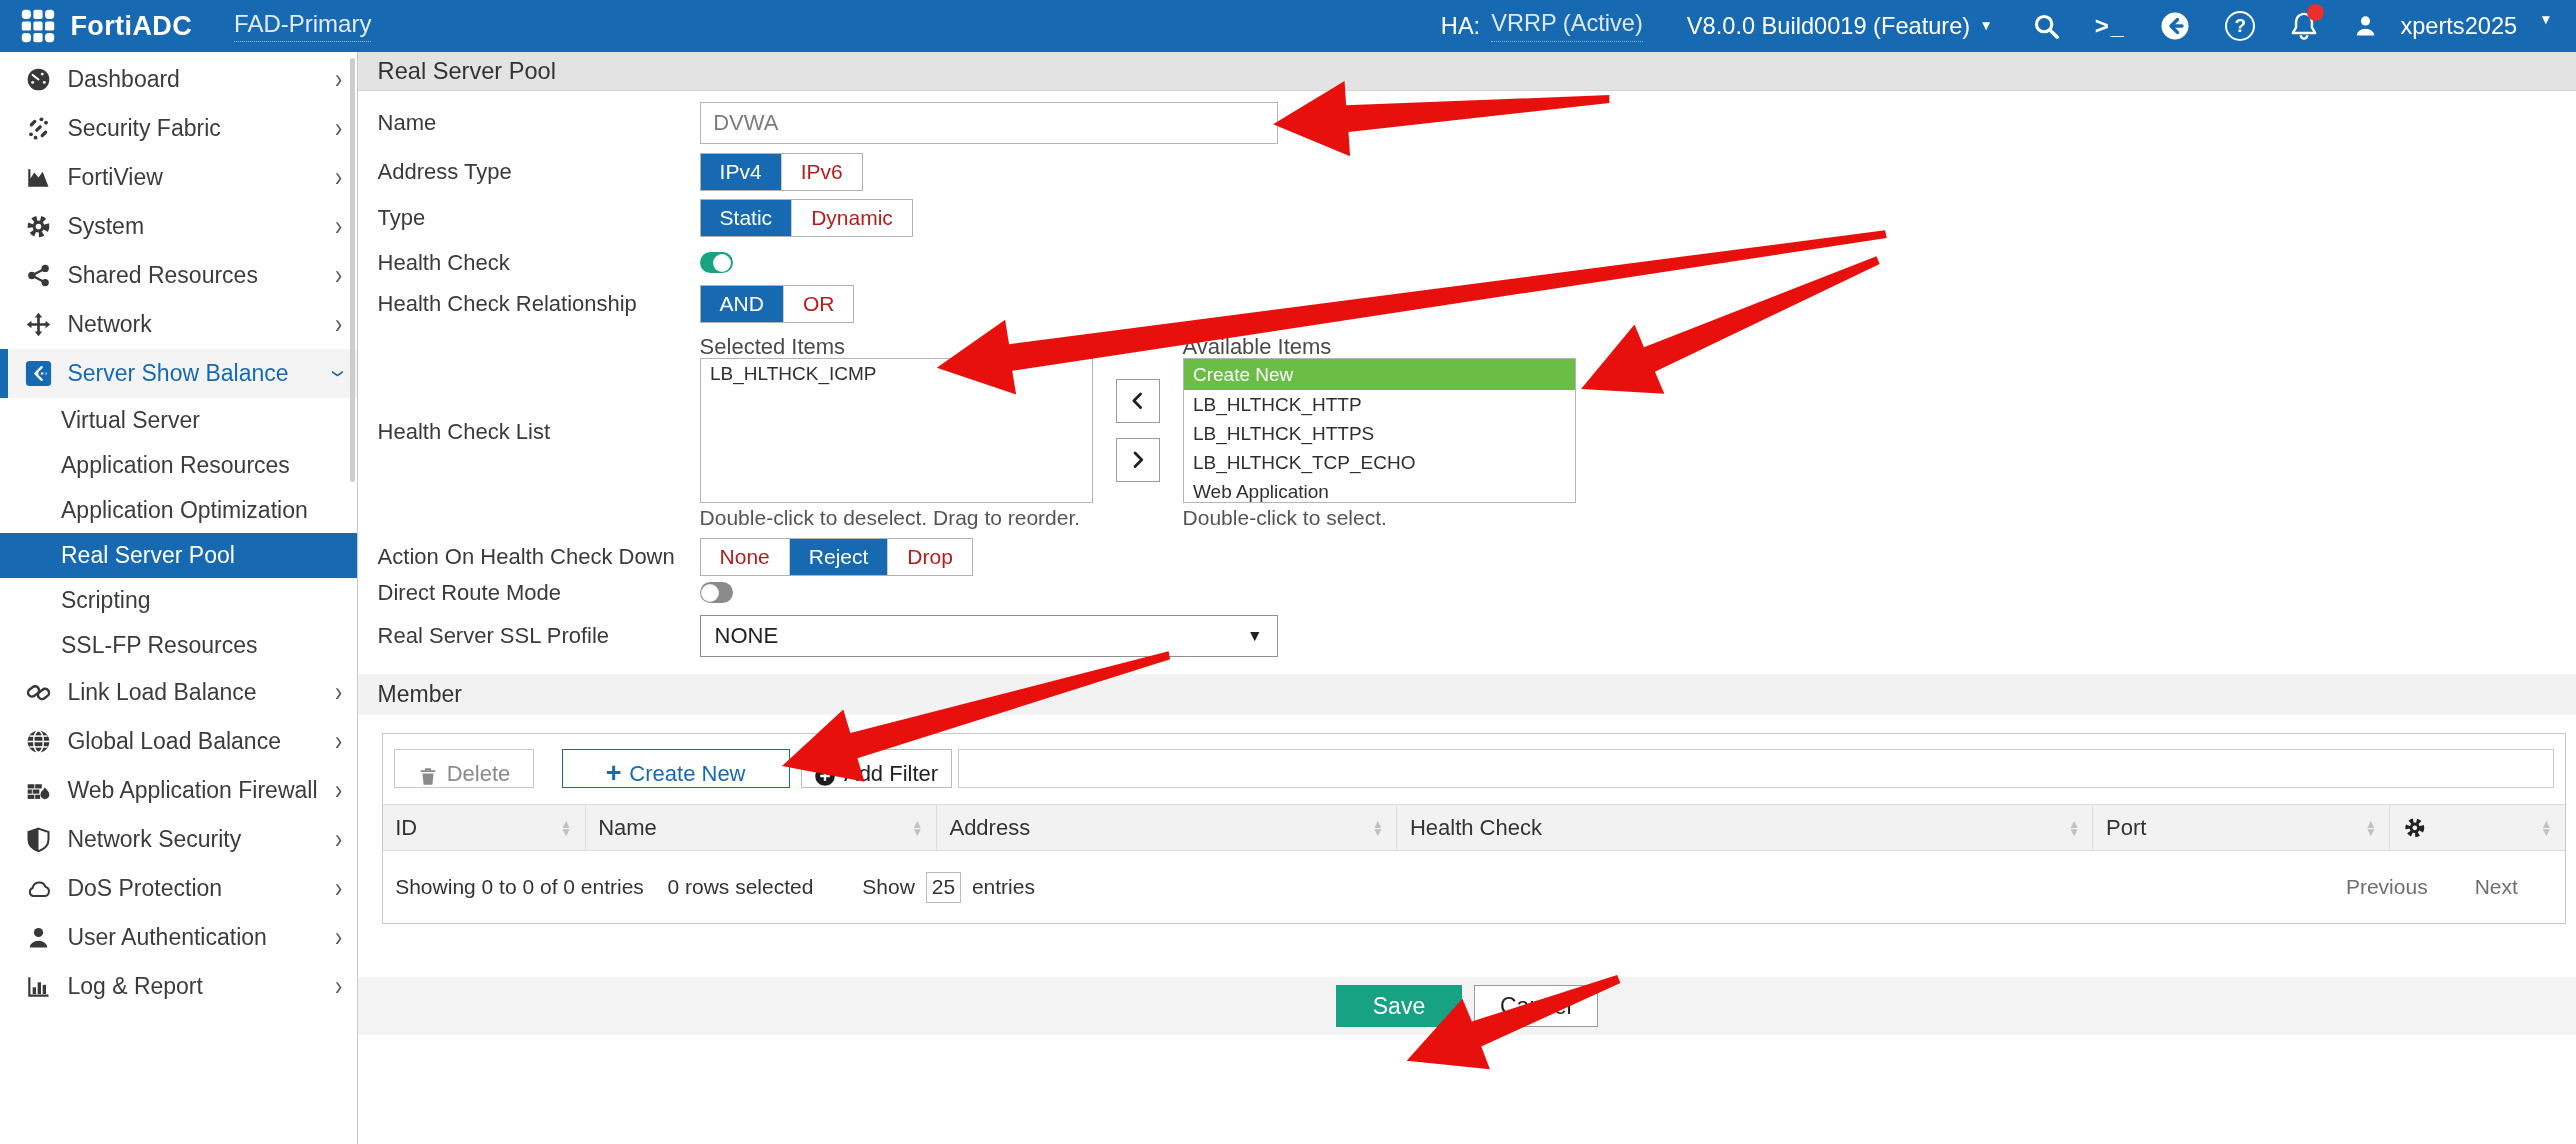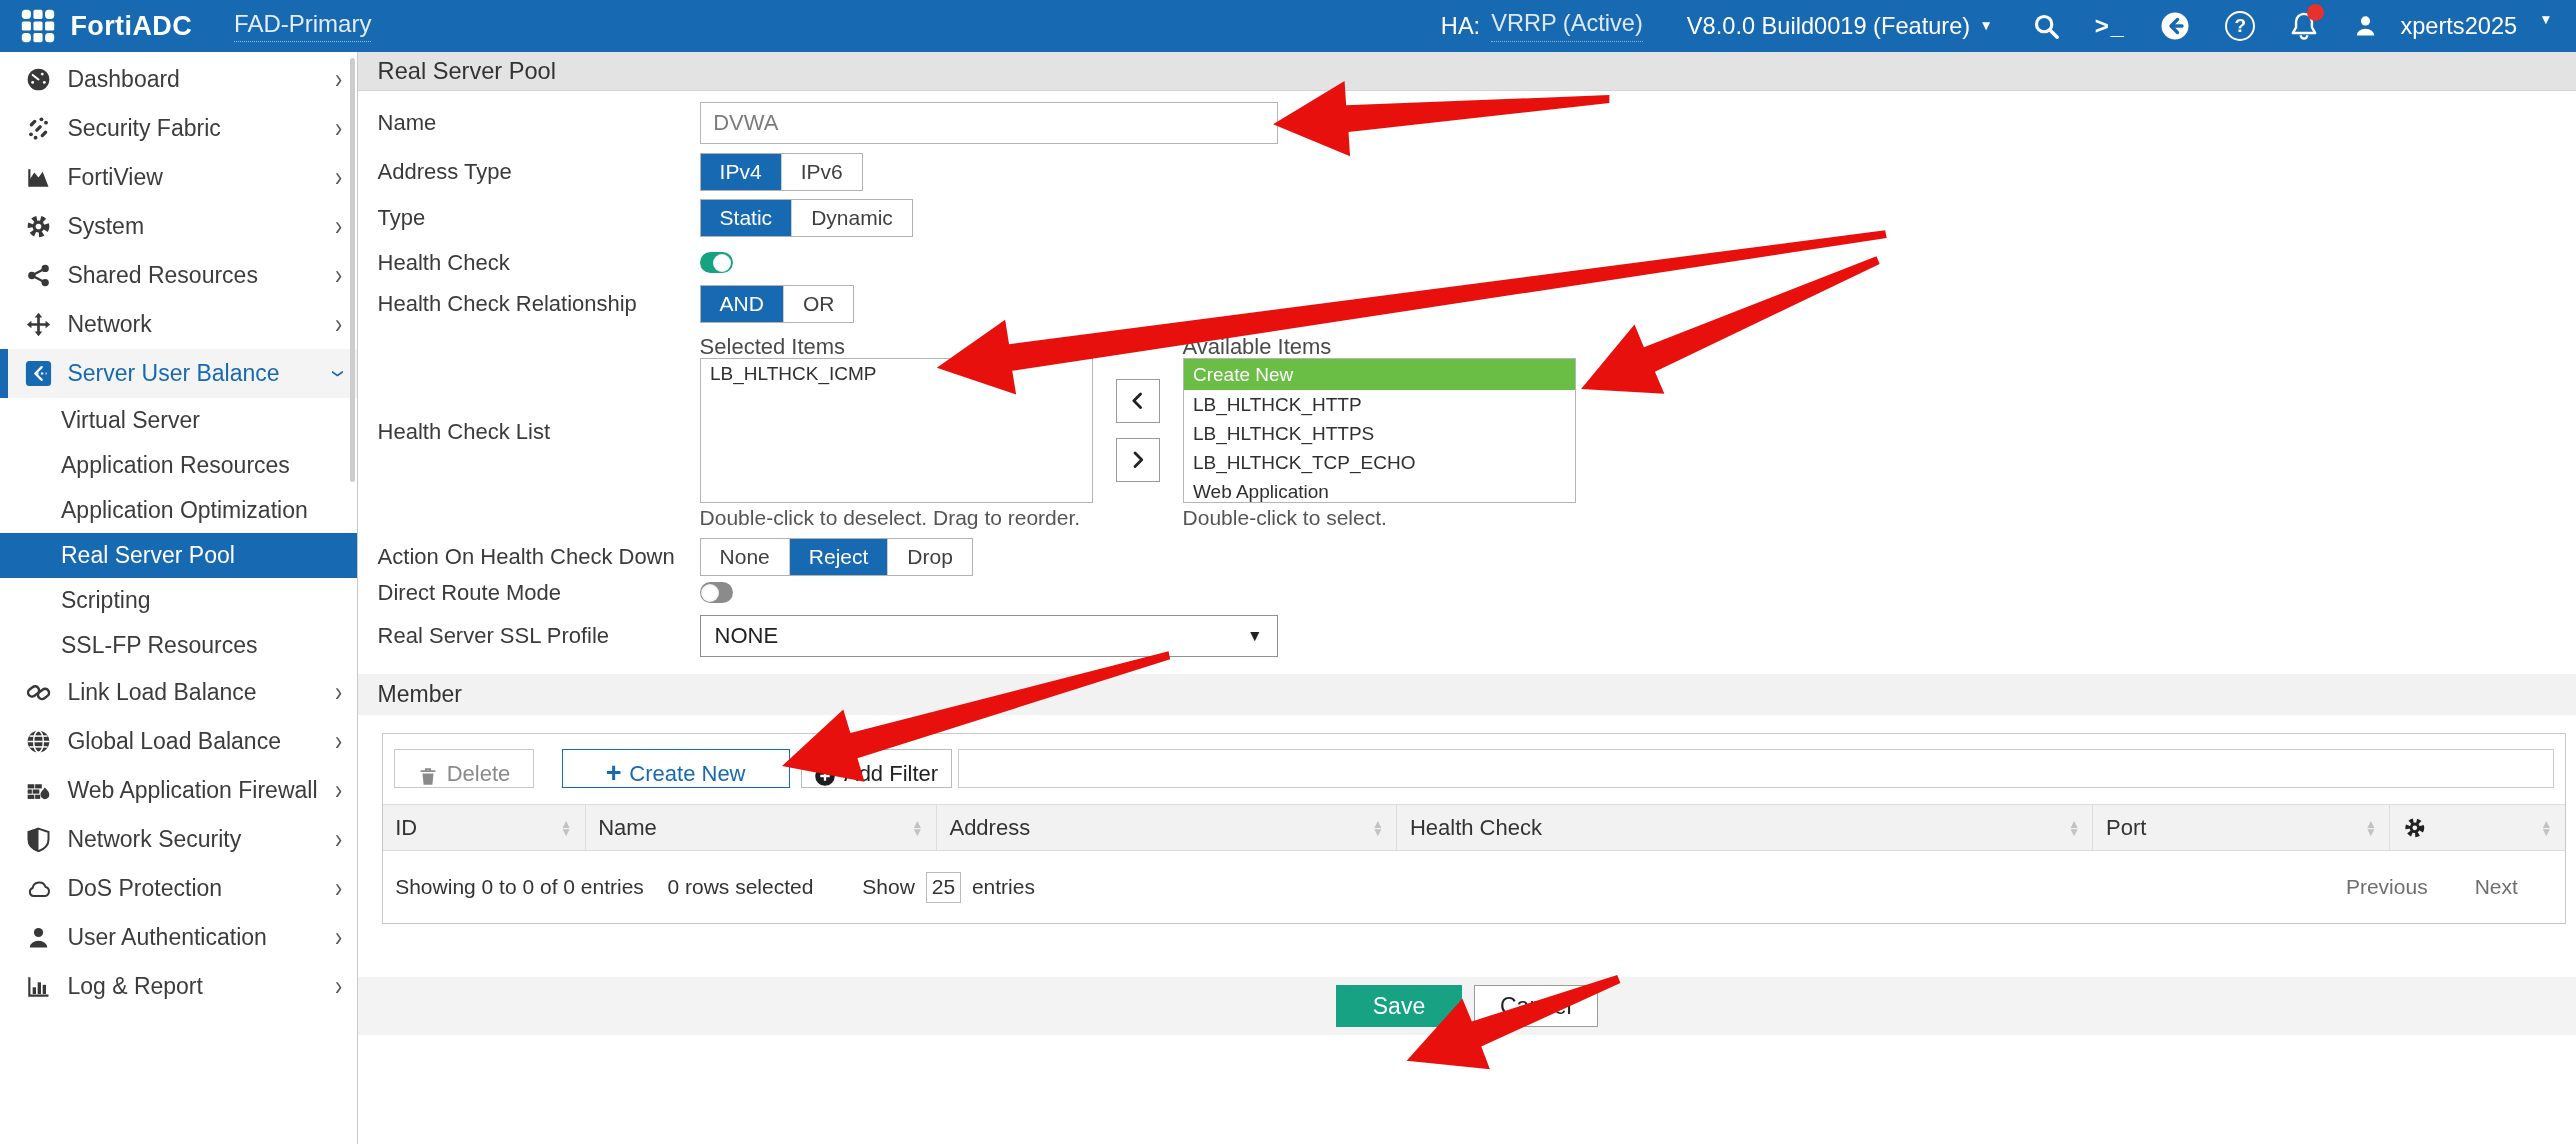--- a/index.html
+++ b/index.html
@@ -41,21 +41,21 @@
 
   
   .content{margin-left:358px;height:1092px}
   .title-band{height:39px;background:#e3e3e3;border-bottom:0.8px solid #d2d2d2;display:flex;align-items:center;padding-left:19.6px;font-size:23.6px;color:#333}
   .form{padding:11px 0 17.3px 0}
   .frm-row{display:flex;align-items:center;padding-left:19.6px}
   .frm-label{width:322px;flex:none;font-size:22px;color:#3a3a3a}
   .mt12{margin-top:9.4px}.mt10{margin-top:7.9px}.mt14{margin-top:4px}.mt16{margin-top:12.6px}
   .txt-input{width:578px;height:42px;border:0.8px solid #b5b5b5;font-size:22px;color:#7c7c7c;padding:0 12.6px;font-family:"Liberation Sans",sans-serif;background:#fff}
   .seg{display:inline-flex;border:0.8px solid #b2b2b2;background:#fff;height:38px}
-  .seg-btn{border:none;background:#fff;font-size:21px;color:#404040;padding:0 19px;font-family:"Liberation Sans",sans-serif;cursor:pointer;border-left:0.8px solid #ccc}
+  .seg-btn{border:none;background:#fff;font-size:21px;color:#b91c1c;padding:0 19px;font-family:"Liberation Sans",sans-serif;cursor:pointer;border-left:0.8px solid #ccc}
   .seg-btn:first-child{border-left:none}
   .seg-btn.active{background:var(--blue);color:#fff}
   .toggle{width:33px;height:21px;border-radius:11px;position:relative;cursor:pointer;flex:none}
   .toggle.on{background:#17a381}
   .toggle.off{background:#8b8b8b}
   .knob{position:absolute;top:1.6px;width:18px;height:18px;border-radius:50%;background:#fff;box-shadow:inset 0 0 3.1px rgba(0,0,0,.15)}
   .on .knob{right:1.6px}.off .knob{left:1.6px}
 
   
   .hc-block{display:flex;padding-left:19.6px;margin-top:11px}
@@ -265,21 +265,21 @@
   </div>
 
   <div class="nav-item active-parent">
     <span class="nav-icon">
         <svg width="27" height="27" viewBox="0 0 30 30">
           <rect x="1" y="1" width="28" height="28" rx="4" fill="#1769b2"></rect>
           <path d="M18.5 8 L11.5 15 L18.5 22" stroke="#fff" stroke-width="2.6" fill="none" stroke-linecap="round" stroke-linejoin="round"></path>
           <path d="M12.5 15 H24" stroke="#fff" stroke-width="2.4" stroke-dasharray="2.6 2.6"></path>
         </svg>
       </span>
-    <span class="nav-label">Server User Balance</span>
+    <span class="nav-label">Server Show Balance</span>
     <span class="nav-chevron down">›</span>
   </div>
   <div class="sub-item">
       <span>Virtual Server</span>
     </div>
   <div class="sub-item">
       <span>Application Resources</span>
     </div>
   <div class="sub-item">
       <span>Application Optimization</span>

